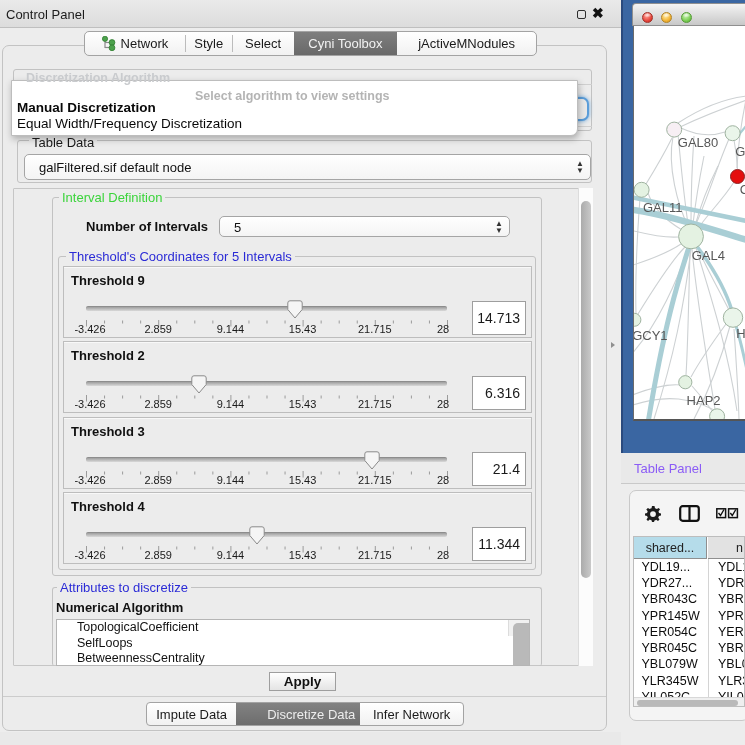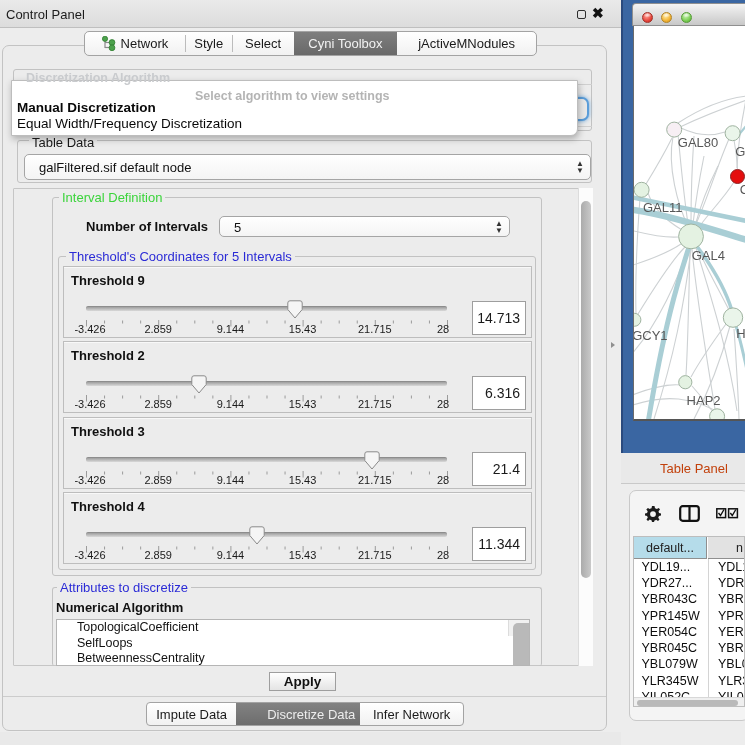--- a/index.html
+++ b/index.html
@@ -76,21 +76,21 @@
   
   #blue { left:621px; top:0; width:124px; height:453px; background:#3a66a2; border-left:2px solid #2a4a7e; }
   #netwin { left:632px; top:3px; width:113px; height:418px; }
   #nettitle { position:absolute; left:0; top:0; width:113px; height:23px;
     background:linear-gradient(#f4f4f4,#c8c8c8); border:1px solid #8f8f8f; border-right:none; border-radius:4px 0 0 0; }
   .light { position:absolute; top:8px; width:11px; height:11px; border-radius:50%; }
   #canvas { position:absolute; left:1px; top:23px; width:112px; height:395px; background:#fff;
     border-left:1.5px solid #6b6b6b; border-bottom:2px solid #555; overflow:hidden; }
 
   
-  #tp-title { left:660px; top:461px; font-size:13px; color:#c2410c; }
+  #tp-title { left:634px; top:461px; font-size:13px; color:#8b5cf6; }
   #tp-sep { left:621px; top:483px; width:124px; height:1px; background:#c9c9c9; }
   #tpanel2 { left:629px; top:490px; width:120px; height:231px; background:#f4f4f4;
     border:1px solid #c9c9c9; border-radius:7px; }
   #ttable { left:633px; top:536px; width:112px; height:171px; background:#fff; border:1px solid #bdbdbd; overflow:hidden; }
   .hcell { position:absolute; top:0; height:22px; font-size:12.5px; color:#222; text-align:center; line-height:22px; }
   .trow { position:absolute; font-size:12.5px; color:#0d0d0d; }
   #hsb { position:absolute; left:0; bottom:0; width:112px; height:9px; background:#efefef; border-top:1px solid #d8d8d8; }
   #hsb .th { position:absolute; left:3px; top:1.5px; width:101px; height:6px; background:#b9b9b9; border-radius:3px; }
 </style>
 </head>
@@ -441,21 +441,21 @@
   <line x1="10.5" y1="1" x2="10.5" y2="16" stroke="#111" stroke-width="2.2"></line>
 </svg>
 <svg class="abs" style="left:716px; top:508px;" width="24" height="11" viewBox="0 0 24 11">
   <rect x="0.8" y="0.8" width="8.8" height="8.8" fill="none" stroke="#111" stroke-width="1.5"></rect>
   <path d="M2.5 5 L4.5 7.5 L8 1.5" fill="none" stroke="#111" stroke-width="1.4"></path>
   <rect x="12.6" y="0.8" width="8.8" height="8.8" fill="none" stroke="#111" stroke-width="1.5"></rect>
   <path d="M14.3 5 L16.3 7.5 L19.8 1.5" fill="none" stroke="#111" stroke-width="1.4"></path>
 </svg>
 
 <div id="ttable" class="abs">
-  <div class="hcell" style="left:0; width:73px; background:#b5dcea; border-right:1px solid #8f8f8f; border-bottom:1px solid #8f8f8f;">default...</div>
+  <div class="hcell" style="left:0; width:73px; background:#b5dcea; border-right:1px solid #8f8f8f; border-bottom:1px solid #8f8f8f;">shared...</div>
   <div class="hcell" style="left:74px; width:38px; background:#e2e2e2; border-bottom:1px solid #8f8f8f; text-align:left; padding-left:28px;">n</div>
   <div class="abs" style="left:73.5px; top:22px; width:1px; height:140px; background:#d4d4d4;"></div>
   <div id="rows">
       <div class="trow" style="left:7.5px; top:23px;">YDL19...</div>
       <div class="trow" style="left:84px; top:23px;">YDL19</div>
       <div class="trow" style="left:7.5px; top:39.230000000000004px;">YDR27...</div>
       <div class="trow" style="left:84px; top:39.230000000000004px;">YDR27</div>
       <div class="trow" style="left:7.5px; top:55.46px;">YBR043C</div>
       <div class="trow" style="left:84px; top:55.46px;">YBR04</div>
       <div class="trow" style="left:7.5px; top:71.69px;">YPR145W</div>

